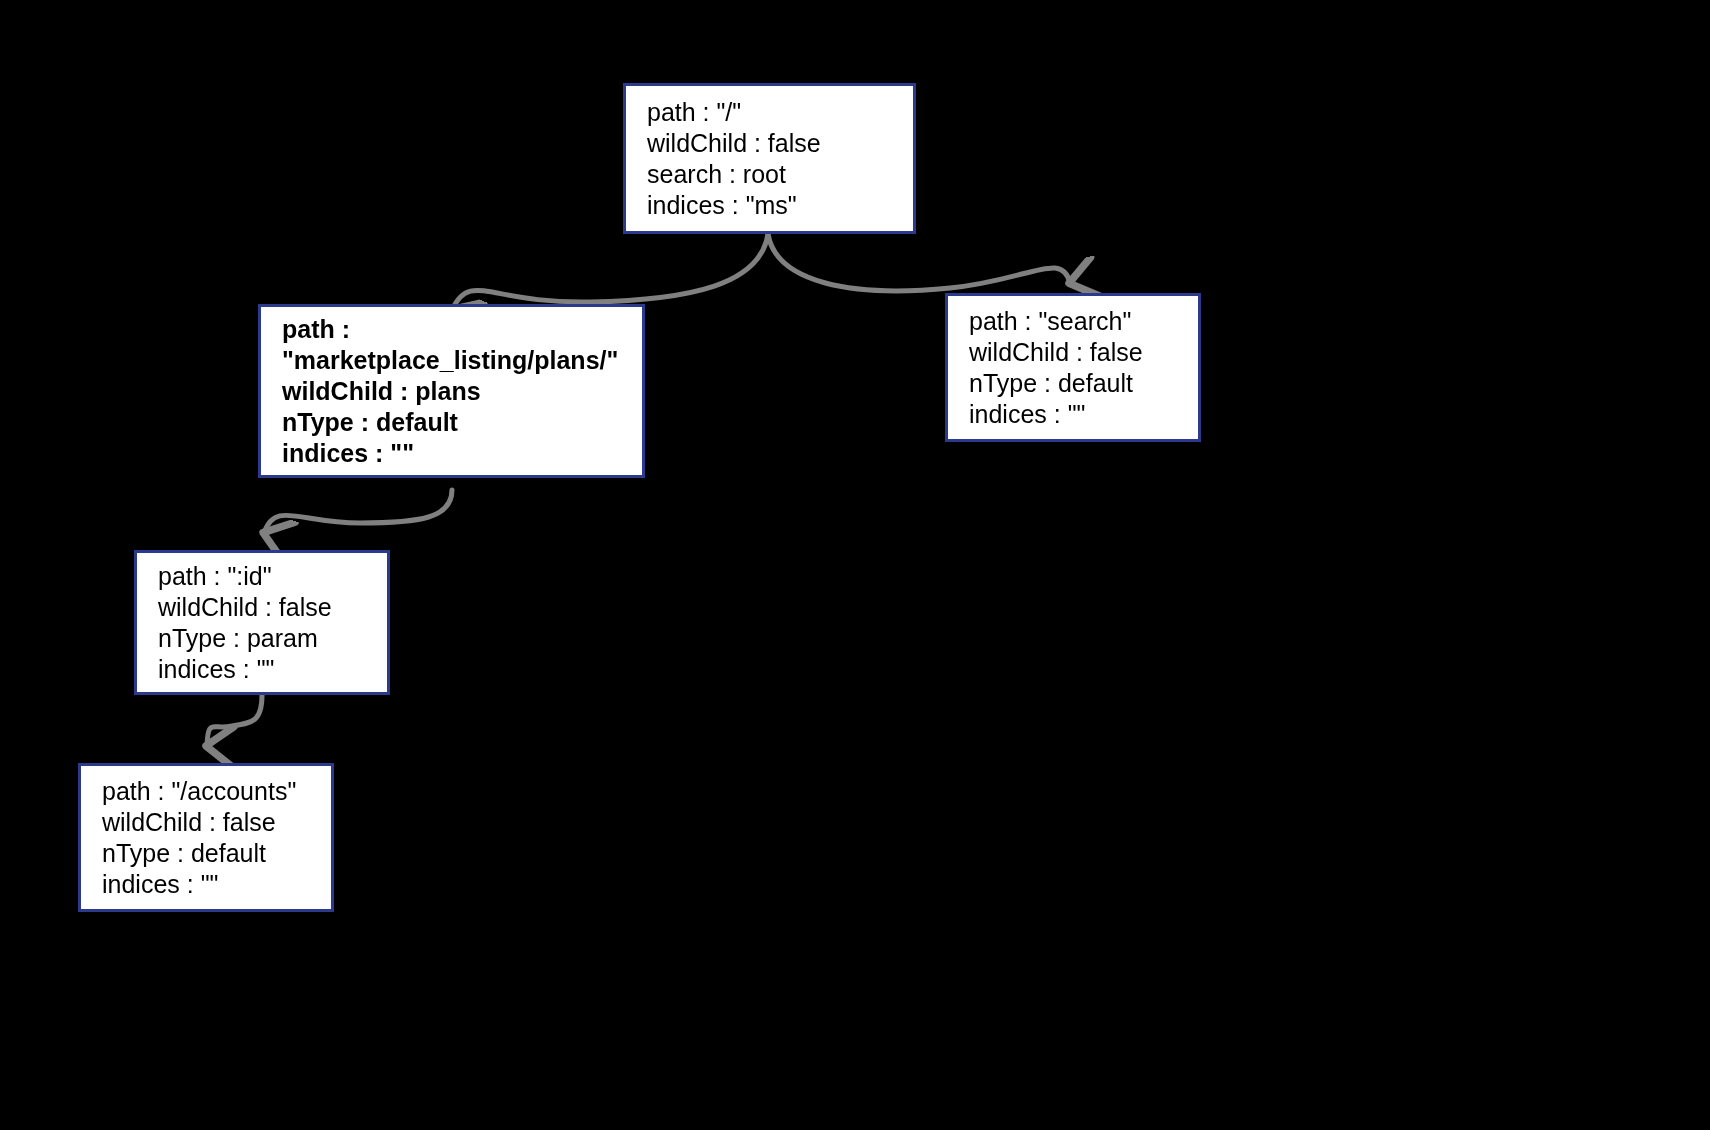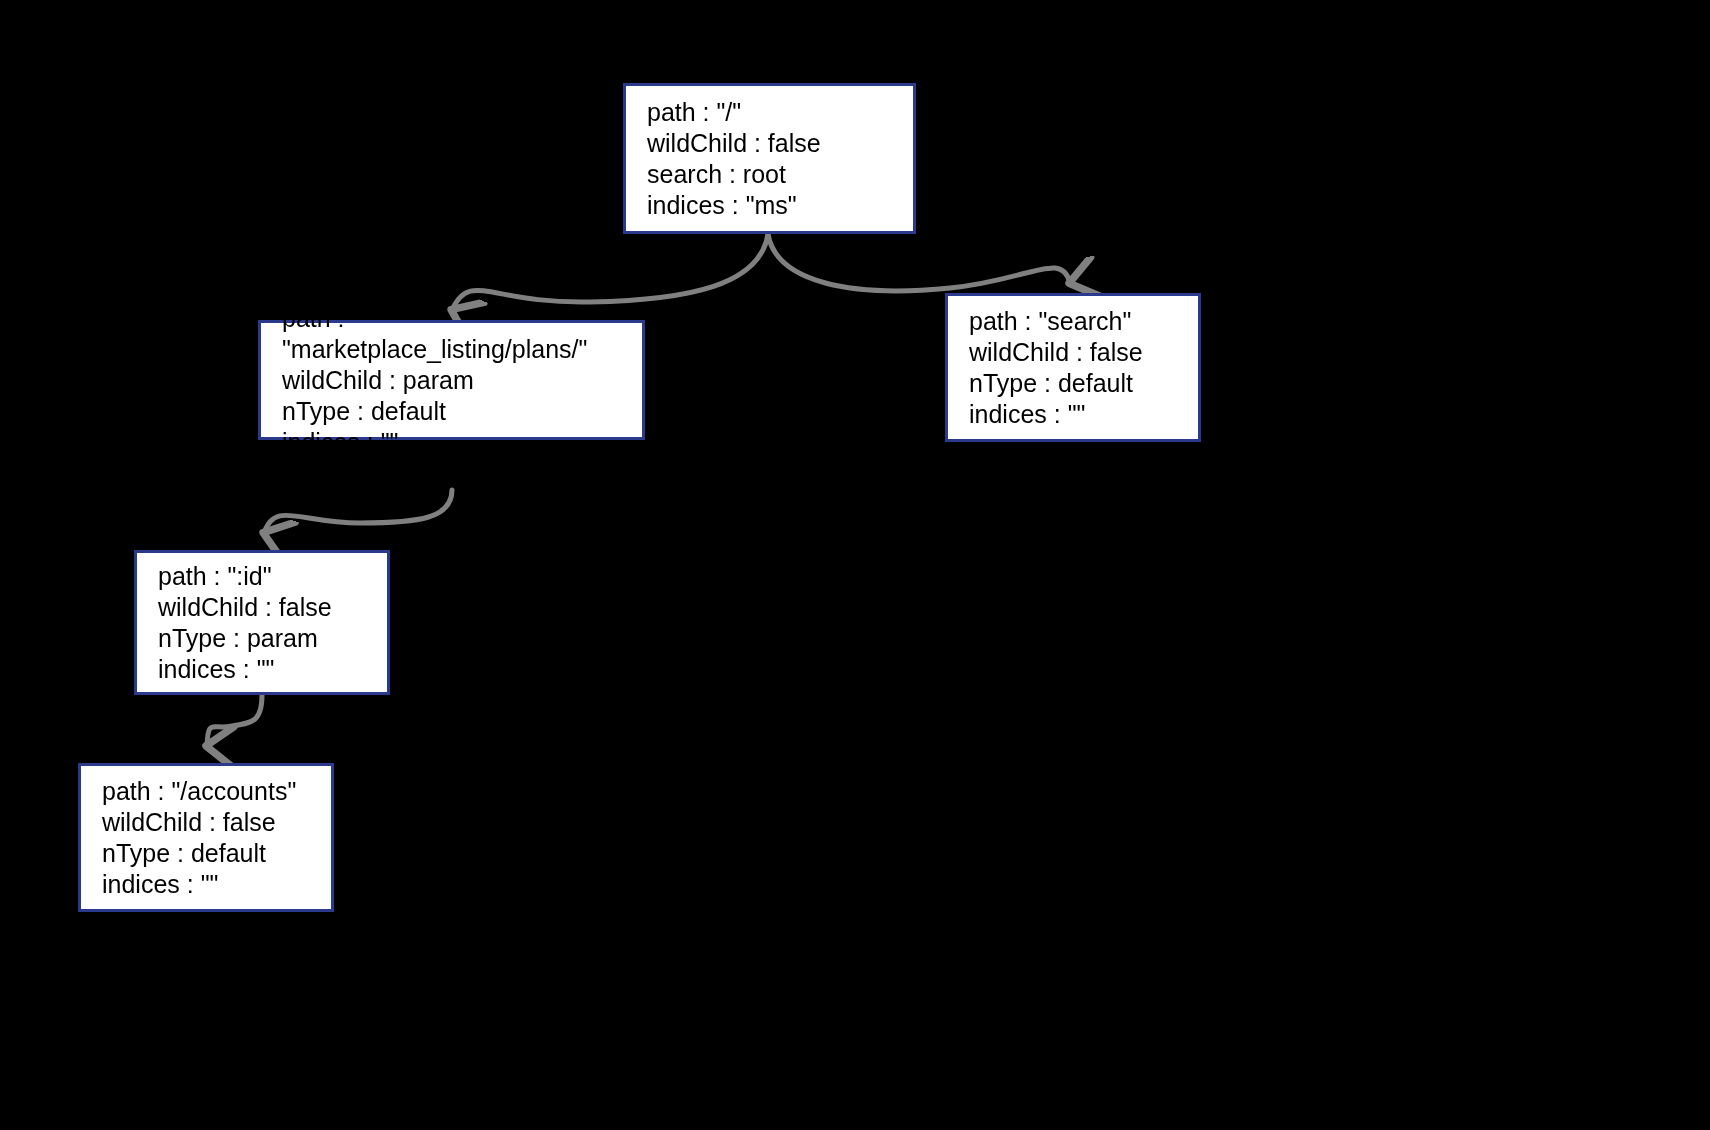--- a/index.html
+++ b/index.html
@@ -62,24 +62,24 @@
     <path d="M 262 695 C 262 722, 252 723, 232 726 C 212 730, 208 718, 207 746" fill="none" stroke="#808080" stroke-width="5" stroke-linecap="round" marker-end="url(#arrowhead)"></path>
   </svg>
 
   <div class="node" style="left:623px; top:83px; width:293px; height:151px;">
     <div class="node-line">path : "/"</div>
     <div class="node-line">wildChild : false</div>
     <div class="node-line">search : root</div>
     <div class="node-line">indices : "ms"</div>
   </div>
 
-  <div class="node" style="left:258px; top:320px; width:387px; height:120px;">
+  <div class="node" style="left:258px; top:304px; width:387px; height:174px;font-weight:bold;">
     <div class="node-line">path :</div>
     <div class="node-line">"marketplace_listing/plans/"</div>
-    <div class="node-line">wildChild : param</div>
+    <div class="node-line">wildChild : plans</div>
     <div class="node-line">nType : default</div>
     <div class="node-line">indices : ""</div>
   </div>
 
   <div class="node" style="left:945px; top:293px; width:256px; height:149px;">
     <div class="node-line">path : "search"</div>
     <div class="node-line">wildChild : false</div>
     <div class="node-line">nType : default</div>
     <div class="node-line">indices : ""</div>
   </div>

